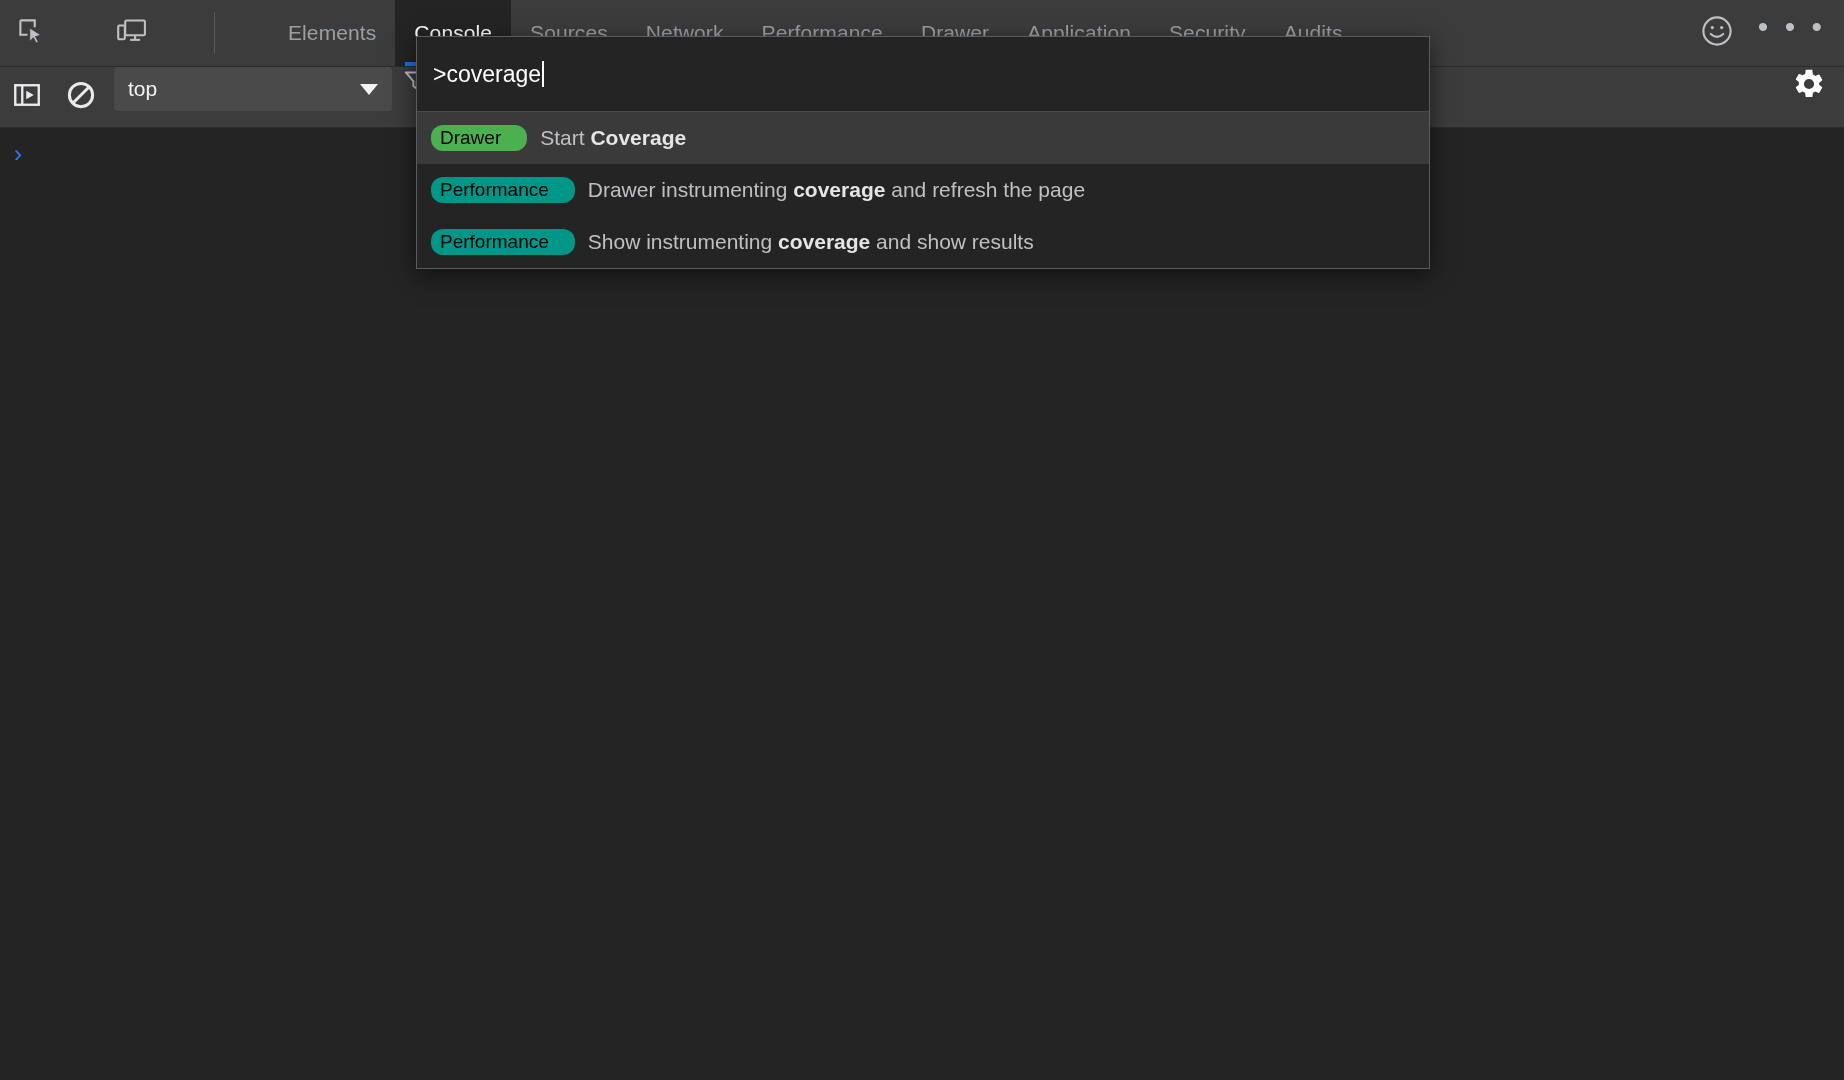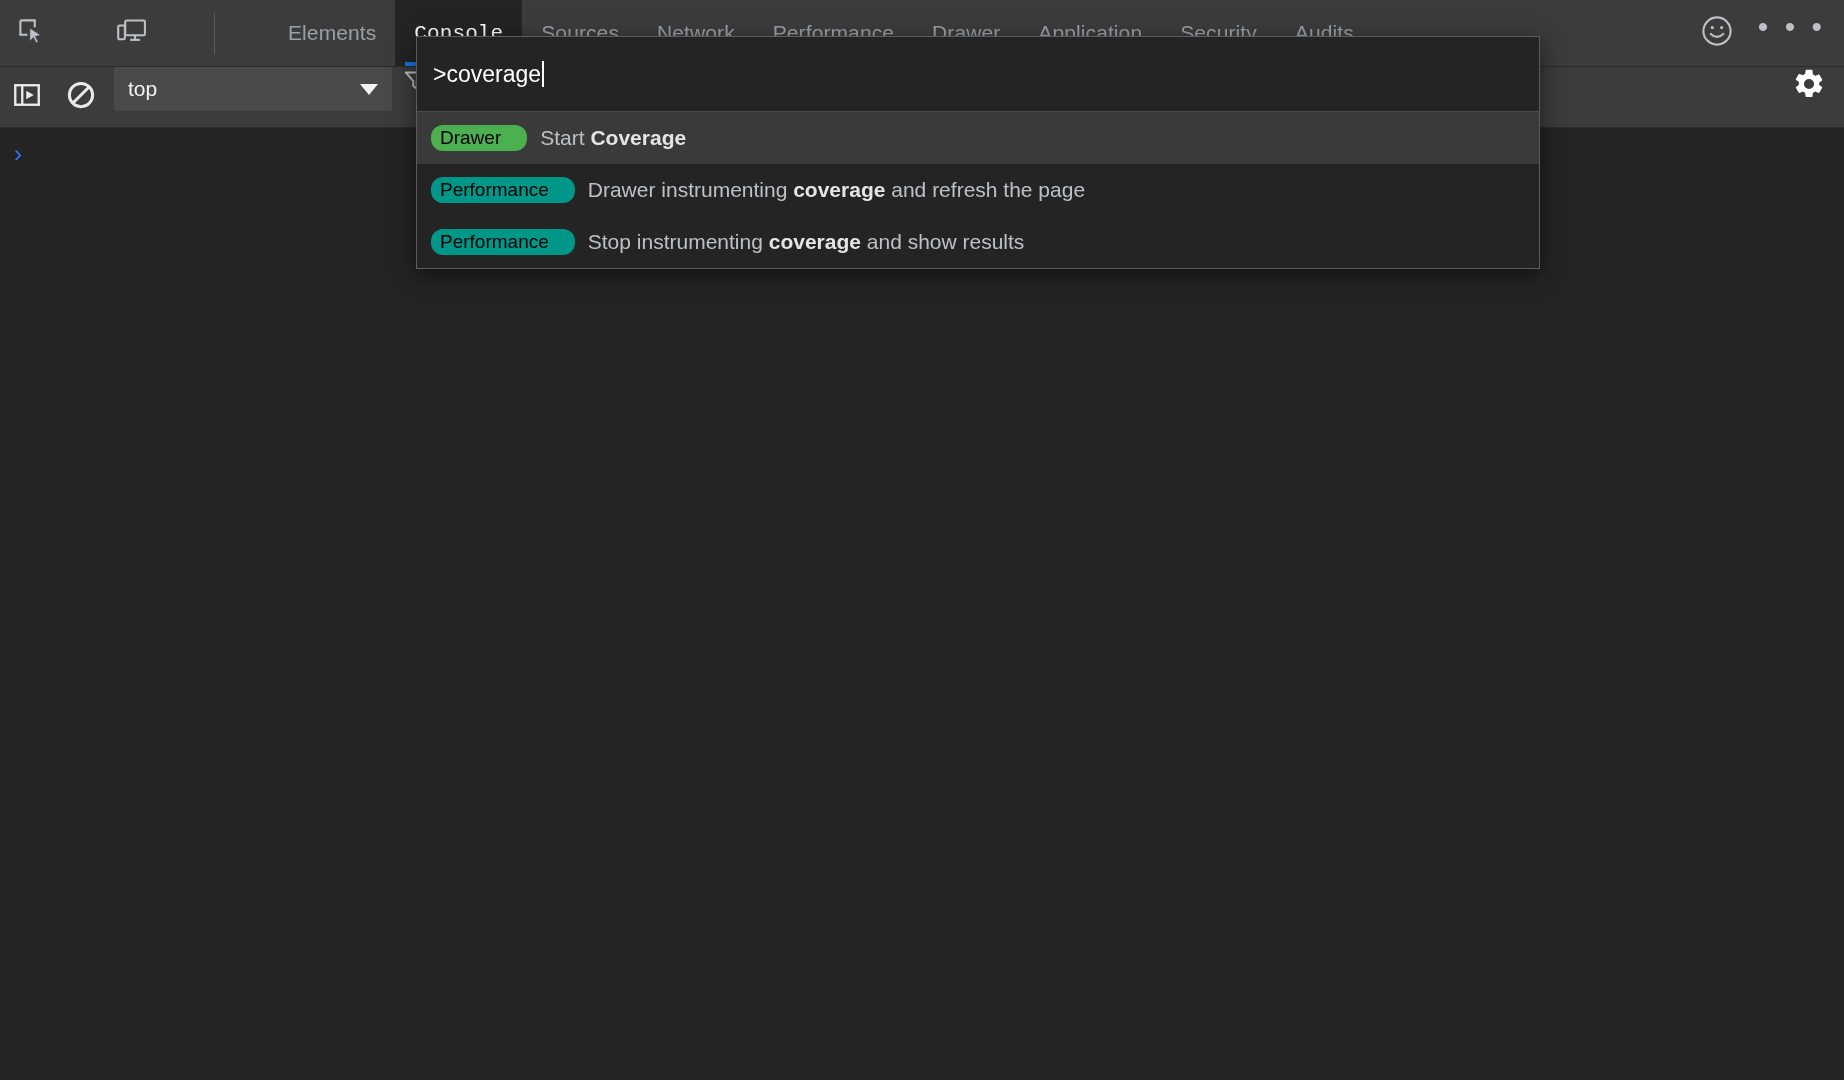--- a/index.html
+++ b/index.html
@@ -58,21 +58,20 @@
     padding: 0 19px;
     font-size: 21px;
     color: #9aa0a6;
     letter-spacing: .1px;
     cursor: pointer;
     white-space: nowrap;
   }
   .tab.active {
     background: #242424;
     color: #ffffff;
-    font-family: Liberation Mono, monospace;
   }
   .tab.active::after {
     content: "";
     position: absolute;
     left: 10px; right: 10px; bottom: 0;
     height: 4px;
     background: #1a73e8;
   }
   .tabbar-right {
     display: flex;
@@ -161,21 +160,21 @@
     font-size: 19px;
     padding-left: 8px;
     outline: none;
   }
 
   
   .palette {
     position: absolute;
     left: 416px;
     top: 36px;
-    width: 1124px;
+    width: 1014px;
     background: #242424;
     border: 1px solid #5c5c5c;
     box-shadow: 0 6px 22px rgba(0,0,0,.55);
     z-index: 50;
     box-sizing: border-box;
   }
   .palette-input-row {
     height: 74px;
     display: flex;
     align-items: center;
@@ -369,19 +368,19 @@
         <span class="pitem-text"><span>Start </span><b>Coverage</b><span></span></span>
       </div>
 
       <div class="pitem">
         <span class="badge" style="background: rgb(0, 150, 136);">Performance</span>
         <span class="pitem-text"><span>Drawer instrumenting </span><b>coverage</b><span> and refresh the page</span></span>
       </div>
 
       <div class="pitem">
         <span class="badge" style="background: rgb(0, 150, 136);">Performance</span>
-        <span class="pitem-text"><span>Stop instrumenting </span><b>coverage</b><span> and show results</span></span>
+        <span class="pitem-text"><span>Show instrumenting </span><b>coverage</b><span> and show results</span></span>
       </div>
 
     </div>
   </div>
 
 </div>
 
 </body></html>

